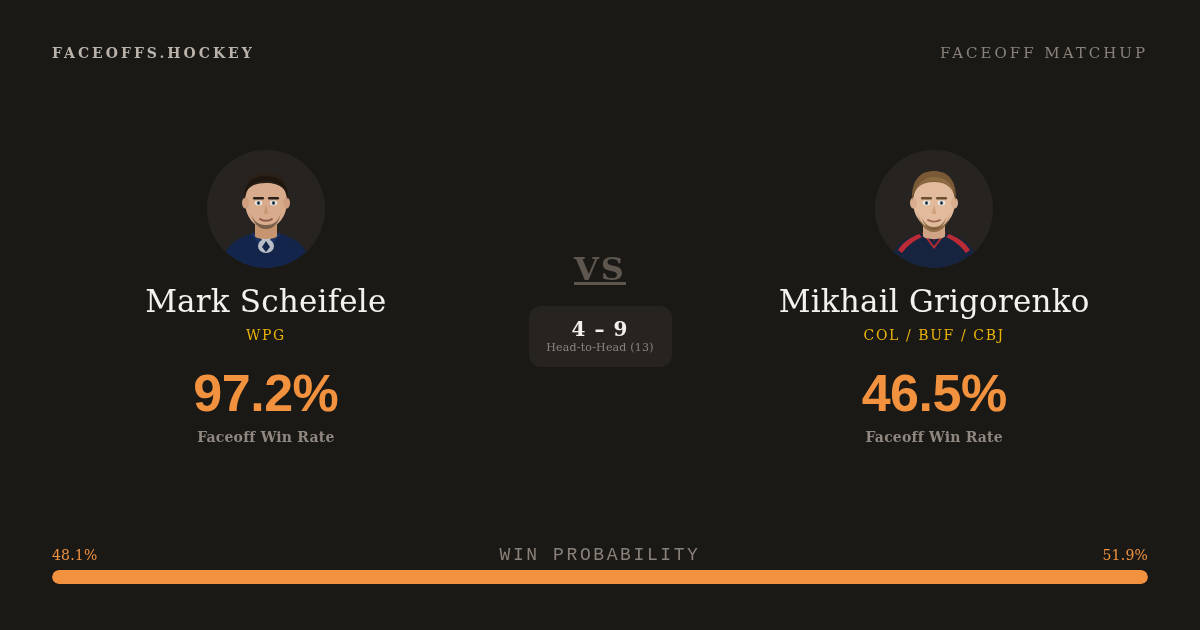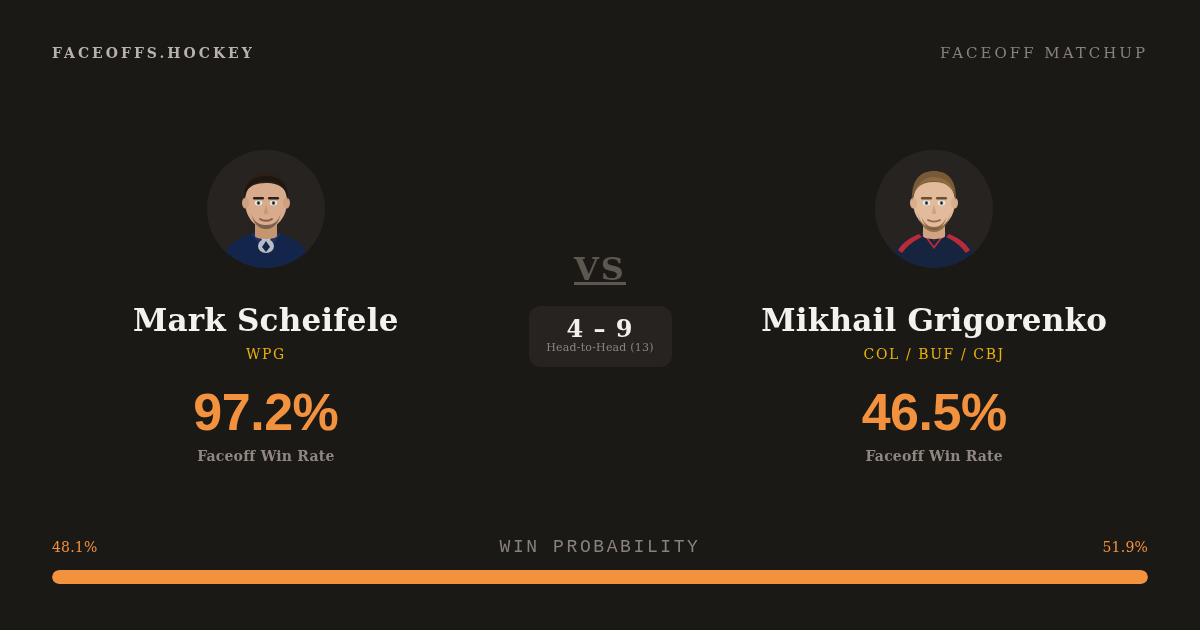--- a/index.html
+++ b/index.html
@@ -57,23 +57,23 @@
     width:118px; height:118px;
     border-radius:50%;
     background:#272320;
     position:relative;
     overflow:hidden;
     flex:none;
   }
   .headshot svg { display:block; width:118px; height:118px; }
 
   .player-name {
-    margin-top:34px;
-    font-family:"DejaVu Serif", serif;
-    font-weight:700;
+    margin-top:15px;
+    font-family:"DejaVu Serif", serif;
+    font-weight:400;
     font-size:31px;
     line-height:36px;
     color:#f5f2ee;
     letter-spacing:0.2px;
     white-space:nowrap;
   }
   .player-team {
     margin-top:8px;
     font-family:"DejaVu Serif", serif;
     font-size:14px;
@@ -118,21 +118,21 @@
     margin-top:18px;
     width:143px;
     padding:12px 10px 13px;
     background:#272320;
     border-radius:12px;
     display:flex; flex-direction:column; align-items:center;
   }
   .h2h-score {
     font-family:"DejaVu Serif", serif;
     font-weight:700;
-    font-size:24px;
+    font-size:20px;
     line-height:22px;
     color:#f3f0ec;
     letter-spacing:1px;
   }
   .h2h-label {
     margin-top:1px;
     font-family:"DejaVu Serif", serif;
     font-size:11px;
     color:#8c847c;
     letter-spacing:0.2px;
@@ -140,21 +140,21 @@
   }
 
   
   .winprob {
     position:absolute;
     left:52px; right:52px; bottom:46px;
     width:1096px;
   }
   .wp-row {
     display:flex; align-items:baseline; justify-content:space-between;
-    margin-bottom:13px;
+    margin-bottom:5px;
   }
   .wp-pct {
     font-family:"DejaVu Serif", serif;
     font-size:14px;
     color:#f2923f;
     letter-spacing:0.2px;
     min-width:60px;
   }
   .wp-pct.right { text-align:right; }
   .wp-title {

